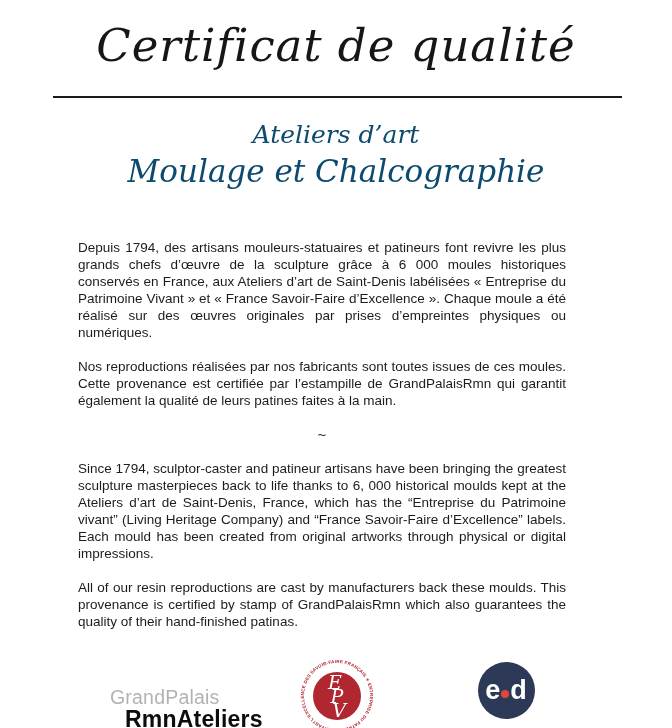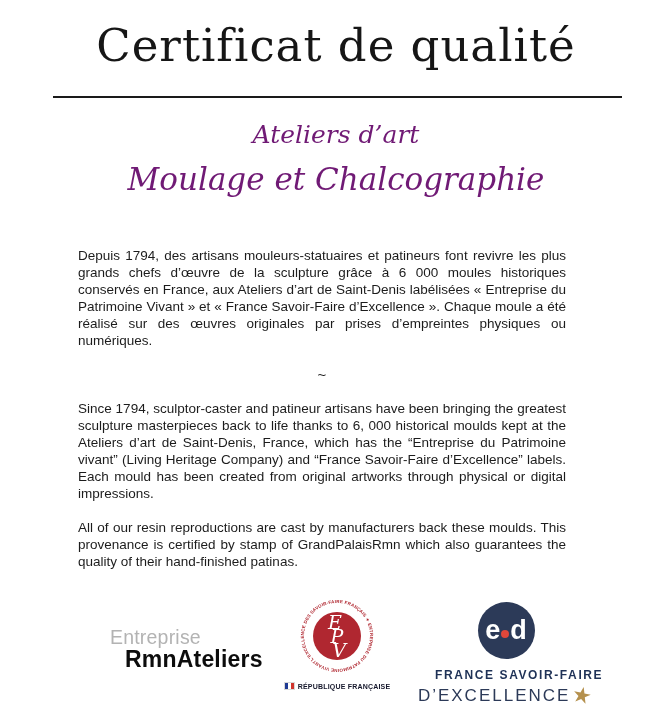--- a/index.html
+++ b/index.html
@@ -5,28 +5,28 @@
   html, body { margin: 0; padding: 0; background: #ffffff; }
   body {
     width: 672px; height: 728px; overflow: hidden;
     font-family: "Liberation Sans", sans-serif;
     color: #1c1c1c;
   }
   .page { width: 672px; height: 728px; background: #fff; }
 
   .title {
     height: 90px; display: flex; align-items: center; justify-content: center;
-    font-family: "DejaVu Serif", serif; 
+    font-family: "DejaVu Serif", serif; font-style: italic;
     font-size: 45px; color: #161616; letter-spacing: 1px;
   }
   .rule { height: 2px; background: #1a1a1a; margin: 6px 50px 0 53px; }
 
-  .sub { text-align: center; font-family: "DejaVu Serif", serif; font-style: italic; color: #701a75; }
+  .sub { text-align: center; font-family: "DejaVu Serif", serif; font-style: italic; color: #0c4a6e; }
   .sub1 { margin-top: 22px; font-size: 25px; }
-  .sub2 { margin-top: 12px; font-size: 31px; }
+  .sub2 { margin-top: 4px; font-size: 31px; }
 
   .content { margin-top: 50px; padding: 0 106px 0 78px; }
   .content p {
     margin: 0 0 17px 0; font-size: 13.5px; line-height: 17px;
     text-align: justify; color: #1c1c1c;
   }
   .content p.en { }
   .tilde { text-align: center; font-size: 15px; line-height: 17px; margin: 0 0 17px 0; color: #1c1c1c; }
   .content p.en-last-gap { margin-bottom: 13px; }
 
@@ -69,29 +69,30 @@
 
   <div class="title">Certificat de qualité</div>
 
   <div class="rule"></div>
 
   <div class="sub sub1">Ateliers d’art</div>
   <div class="sub sub2">Moulage et Chalcographie</div>
 
   <div class="content">
     <p>Depuis 1794, des artisans mouleurs-statuaires et patineurs font revivre les plus grands chefs d’œuvre de la sculpture grâce à 6 000 moules historiques conservés en France, aux Ateliers d’art de Saint-Denis labélisées « Entreprise du Patrimoine Vivant » et « France Savoir-Faire d’Excellence ». Chaque moule a été réalisé sur des œuvres originales par prises d’empreintes physiques ou numériques.</p>
+    <p>Nos reproductions réalisées par nos fabricants sont toutes issues de ces moules. Cette provenance est certifiée par l’estampille de GrandPalaisRmn qui garantit également la qualité de leurs patines faites à la main.</p>
     <div class="tilde">~</div>
     <p class="en">Since 1794, sculptor-caster and patineur artisans have been bringing the greatest sculpture masterpieces back to life thanks to 6, 000 historical moulds kept at the Ateliers d’art de Saint-Denis, France, which has the “Entreprise du Patrimoine vivant” (Living Heritage Company) and “France Savoir-Faire d’Excellence” labels. Each mould has been created from original artworks through physical or digital impressions.</p>
     <p class="en en-last-gap">All of our resin reproductions are cast by manufacturers back these moulds. This provenance is certified by stamp of GrandPalaisRmn which also guarantees the quality of their hand-finished patinas.</p>
   </div>
 
   <div class="logos">
 
     <div class="logo-gp">
-      <div class="gp1">Entreprise</div>
+      <div class="gp1">GrandPalais</div>
       <div class="gp2">RmnAteliers</div>
     </div>
 
     <div class="logo-epv">
       <svg width="88" height="76" viewBox="0 0 88 76">
         <defs>
           <path id="epvArc" d="M 20.7 59.3 A 33 33 0 1 1 67.3 59.3 A 33 33 0 0 1 20.7 59.3" fill="none"></path>
         </defs>
         <circle cx="44" cy="36" r="24" fill="#b02730"></circle>
         <text font-size="4.5" font-weight="bold" fill="#b02730" letter-spacing="0.2" font-family="Liberation Sans, sans-serif">

